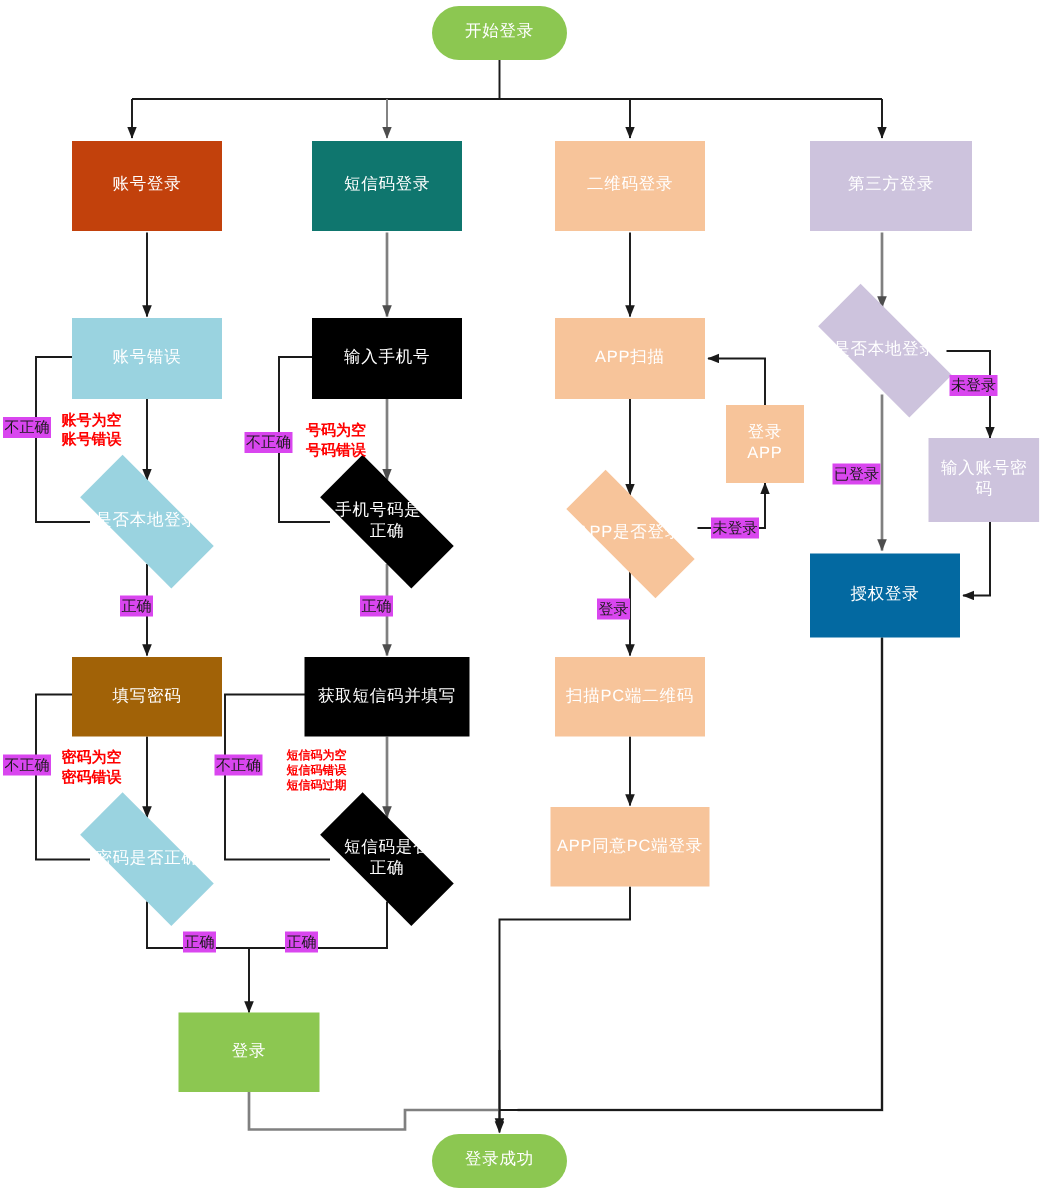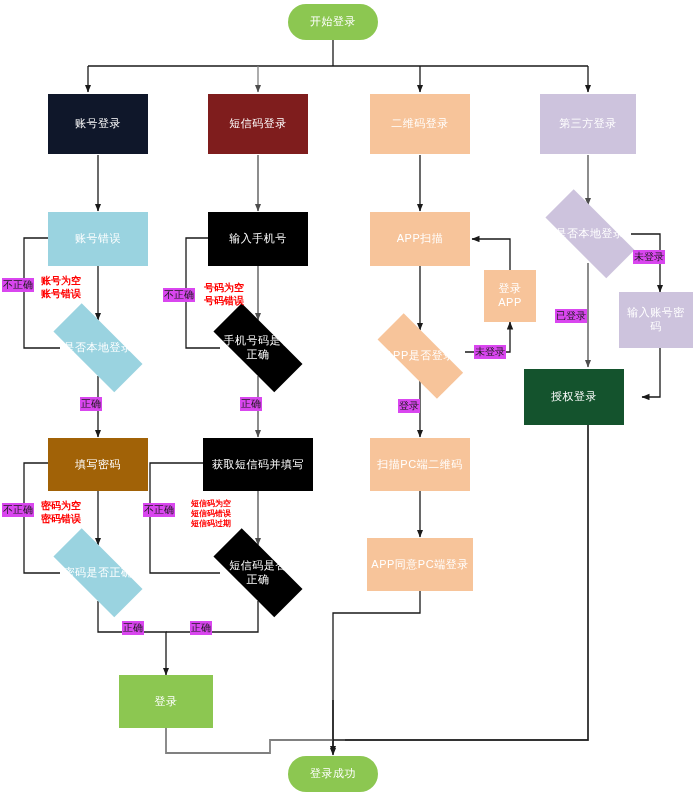--- a/index.html
+++ b/index.html
@@ -164,39 +164,39 @@
     </g>
     <g fill="none" stroke="#1a1a1a" stroke-width="1.3">
       <path d="M333,700 L333,755" marker-end="url(#ah)"></path>
     </g>
   </svg>
 
   <div class="node terminal" style="left:288px; top:4px; width:90px; height:36px; background:#8cc751;">
     <span class="label">开始登录</span>
   </div>
 
-  <div class="node rect" style="left:48px; top:94px; width:100px; height:60px; background:#0f172a;">
+  <div class="node rect" style="left:48px; top:94px; width:100px; height:60px; background:#c2410c;">
     <span class="label">账号登录</span>
   </div>
   <div class="node rect" style="left:48px; top:212px; width:100px; height:54px; background:#9ad3e0;">
     <span class="label">账号错误</span>
   </div>
   <div class="node diamond" style="left:38px; top:320px; width:120px; height:56px;">
     <span class="dshape" style="background:#9ad3e0;"></span>
     <span class="label">是否本地登录</span>
   </div>
   <div class="node rect" style="left:48px; top:438px; width:100px; height:53px; background:#a16207;">
     <span class="label">填写密码</span>
   </div>
   <div class="node diamond" style="left:38px; top:545px; width:120px; height:56px;">
     <span class="dshape" style="background:#9ad3e0;"></span>
     <span class="label">密码是否正确</span>
   </div>
 
-  <div class="node rect" style="left:208px; top:94px; width:100px; height:60px; background:#7f1d1d;">
+  <div class="node rect" style="left:208px; top:94px; width:100px; height:60px; background:#0f766e;">
     <span class="label">短信码登录</span>
   </div>
   <div class="node rect" style="left:208px; top:212px; width:100px; height:54px; background:#000000;">
     <span class="label">输入手机号</span>
   </div>
   <div class="node diamond" style="left:198px; top:320px; width:120px; height:56px;">
     <span class="dshape" style="background:#000000;"></span>
     <span class="label">手机号码是否
 正确</span>
   </div>
@@ -222,31 +222,31 @@
     <span class="dshape" style="background:#f7c49a;"></span>
     <span class="label">APP是否登录</span>
   </div>
   <div class="node rect" style="left:370px; top:438px; width:100px; height:53px; background:#f7c49a;">
     <span class="label">扫描PC端二维码</span>
   </div>
   <div class="node rect" style="left:367px; top:538px; width:106px; height:53px; background:#f7c49a;">
     <span class="label">APP同意PC端登录</span>
   </div>
 
-  <div class="node rect" style="left:540px; top:94px; width:96px; height:60px; background:#cdc3dd;">
+  <div class="node rect" style="left:540px; top:94px; width:108px; height:60px; background:#cdc3dd;">
     <span class="label">第三方登录</span>
   </div>
   <div class="node diamond" style="left:530px; top:206px; width:120px; height:56px;">
     <span class="dshape" style="background:#cdc3dd;"></span>
     <span class="label">是否本地登录</span>
   </div>
   <div class="node rect" style="left:619px; top:292px; width:74px; height:56px; background:#cdc3dd;">
     <span class="label">输入账号密码</span>
   </div>
-  <div class="node rect" style="left:524px; top:369px; width:100px; height:56px; background:#14532d;">
+  <div class="node rect" style="left:540px; top:369px; width:100px; height:56px; background:#0369a1;">
     <span class="label">授权登录</span>
   </div>
 
   <div class="node rect" style="left:119px; top:675px; width:94px; height:53px; background:#8cc751;">
     <span class="label">登录</span>
   </div>
   <div class="node terminal" style="left:288px; top:756px; width:90px; height:36px; background:#8cc751;">
     <span class="label">登录成功</span>
   </div>
 

